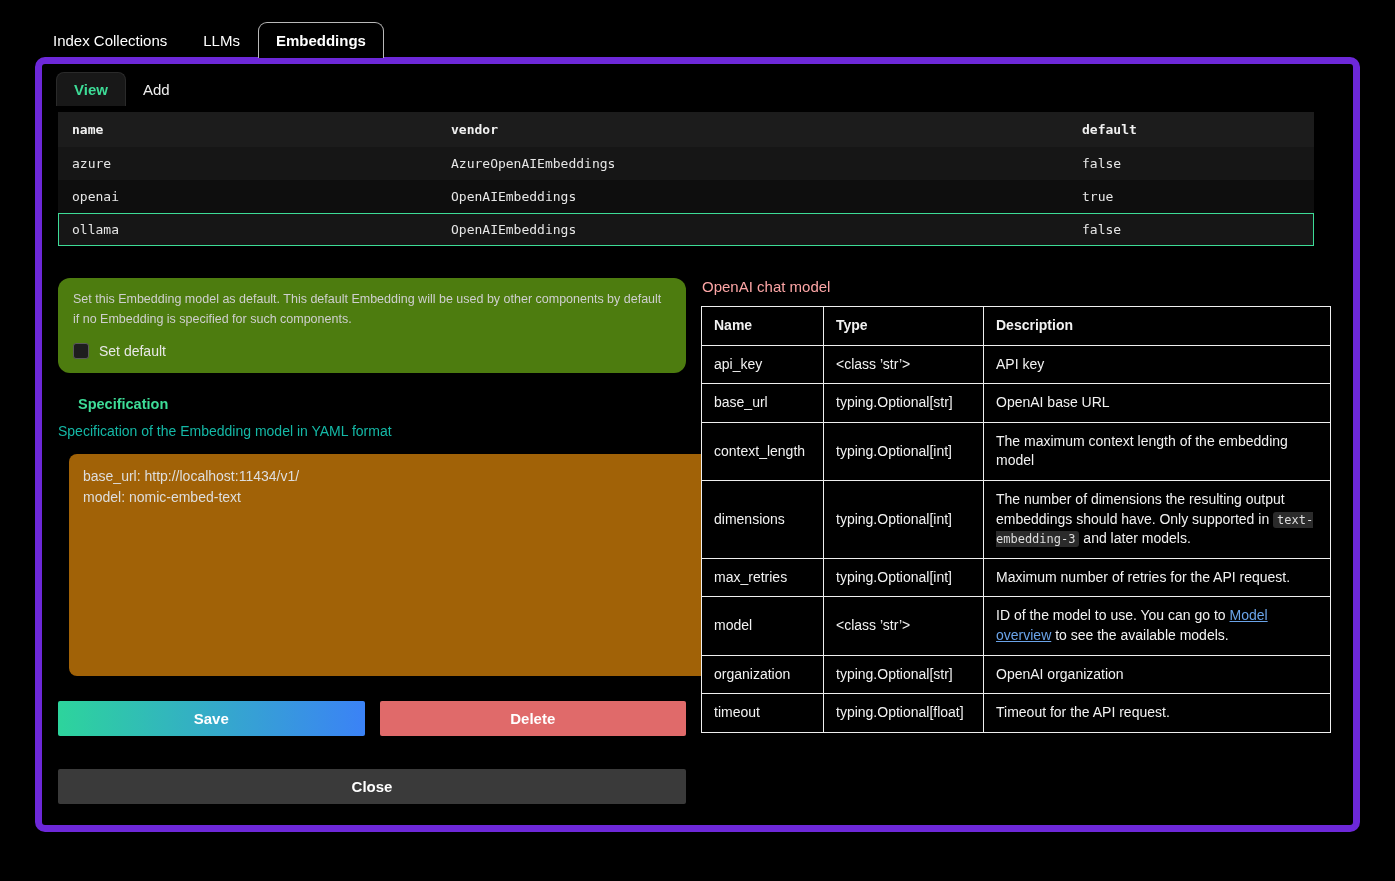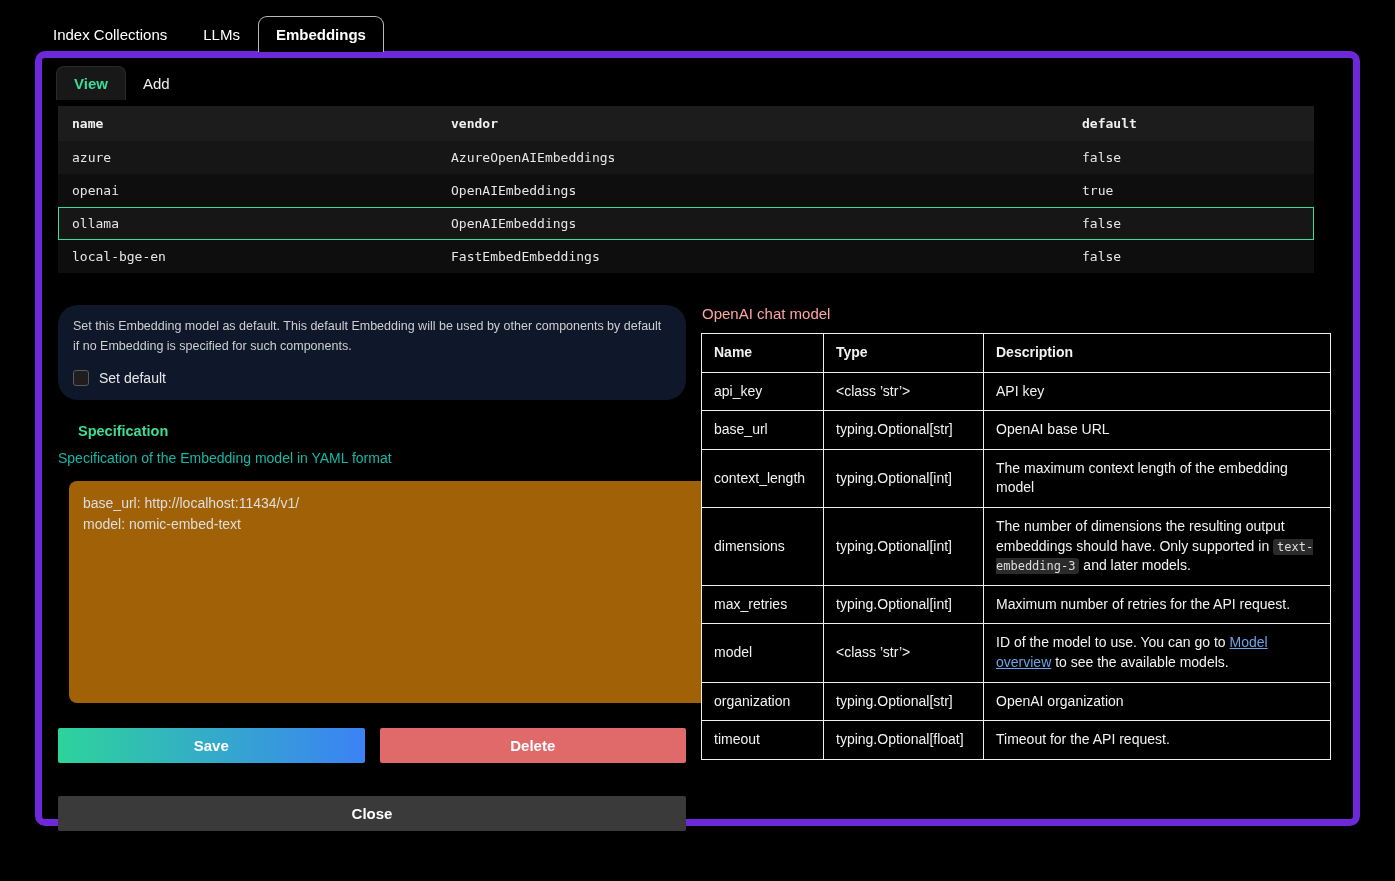--- a/index.html
+++ b/index.html
@@ -1,20 +1,20 @@
 <!DOCTYPE html>
 <html><head>
 <meta charset="utf-8">
 <style>
   * { margin:0; padding:0; box-sizing:border-box; }
   html,body { background:#000; }
   .page {
     width:1395px; height:881px; background:#000; position:relative;
     font-family:"Liberation Sans", sans-serif; color:#eee;
-    padding-top:16px; overflow:hidden;
+    padding-top:22px; overflow:hidden;
   }
   
   .top-tabs { display:flex; align-items:flex-end; margin-left:35px; }
   .top-tab {
     padding:9px 17px; font-size:15px; color:#fff; cursor:pointer; white-space:nowrap;
     border:1px solid transparent; border-bottom:none; margin-bottom:-1px;
   }
   .top-tab.active {
     font-weight:bold; border-color:#b9b9b9; border-radius:9px 9px 0 0; background:#000;
   }
@@ -40,21 +40,21 @@
     padding:10px 14px;
   }
   .emb-table td { padding:9px 14px; color:#e6e6e6; overflow:hidden; white-space:nowrap; }
   .emb-table tbody tr:nth-child(odd)  { background:#161616; }
   .emb-table tbody tr:nth-child(even) { background:#0e0e0e; }
   .emb-table tbody tr { cursor:pointer; }
   .emb-table tbody tr.selected { outline:1px solid #3ddc97; outline-offset:-1px; }
   
   .content-row { display:flex; gap:15px; margin-top:32px; }
   .left-col { width:628px; margin-left:2px; }
-  .default-panel { background:#0f172a; border-radius:20px; padding:11px 15px 14px; }
+  .default-panel { background:#4d7c0f; border-radius:12px; padding:11px 15px 14px; }
   .default-desc { color:#cfcfcf; font-size:12.5px; line-height:1.6; max-width:600px; }
   .checkbox-row { display:flex; gap:10px; margin-top:14px; cursor:pointer; }
   .checkbox {
     width:16px; height:16px; border:1px solid #5a5a5a; border-radius:3px;
     background:#1e1e1e; flex:0 0 auto;
   }
   .checkbox-label { font-size:14px; color:#e8e8e8; }
   .spec-heading { color:#3ddc97; font-weight:bold; font-size:14.5px; margin:23px 0 0 20px; }
   .spec-subtitle { color:#14b8a6; font-size:14px; margin-top:11px; }
   .yaml-input {
@@ -128,25 +128,20 @@
         <tr>
           <td>openai</td>
           <td>OpenAIEmbeddings</td>
           <td>true</td>
         </tr>
         <tr class="selected">
           <td>ollama</td>
           <td>OpenAIEmbeddings</td>
           <td>false</td>
         </tr>
-        <tr>
-          <td>local-bge-en</td>
-          <td>FastEmbedEmbeddings</td>
-          <td>false</td>
-        </tr>
       </tbody>
     </table>
 
     <div class="content-row">
 
       <div class="left-col">
         <div class="default-panel">
           <p class="default-desc">Set this Embedding model as default. This default Embedding will be used by other components by default if no Embedding is specified for such components.</p>
           <label class="checkbox-row">
             <span class="checkbox"></span>

